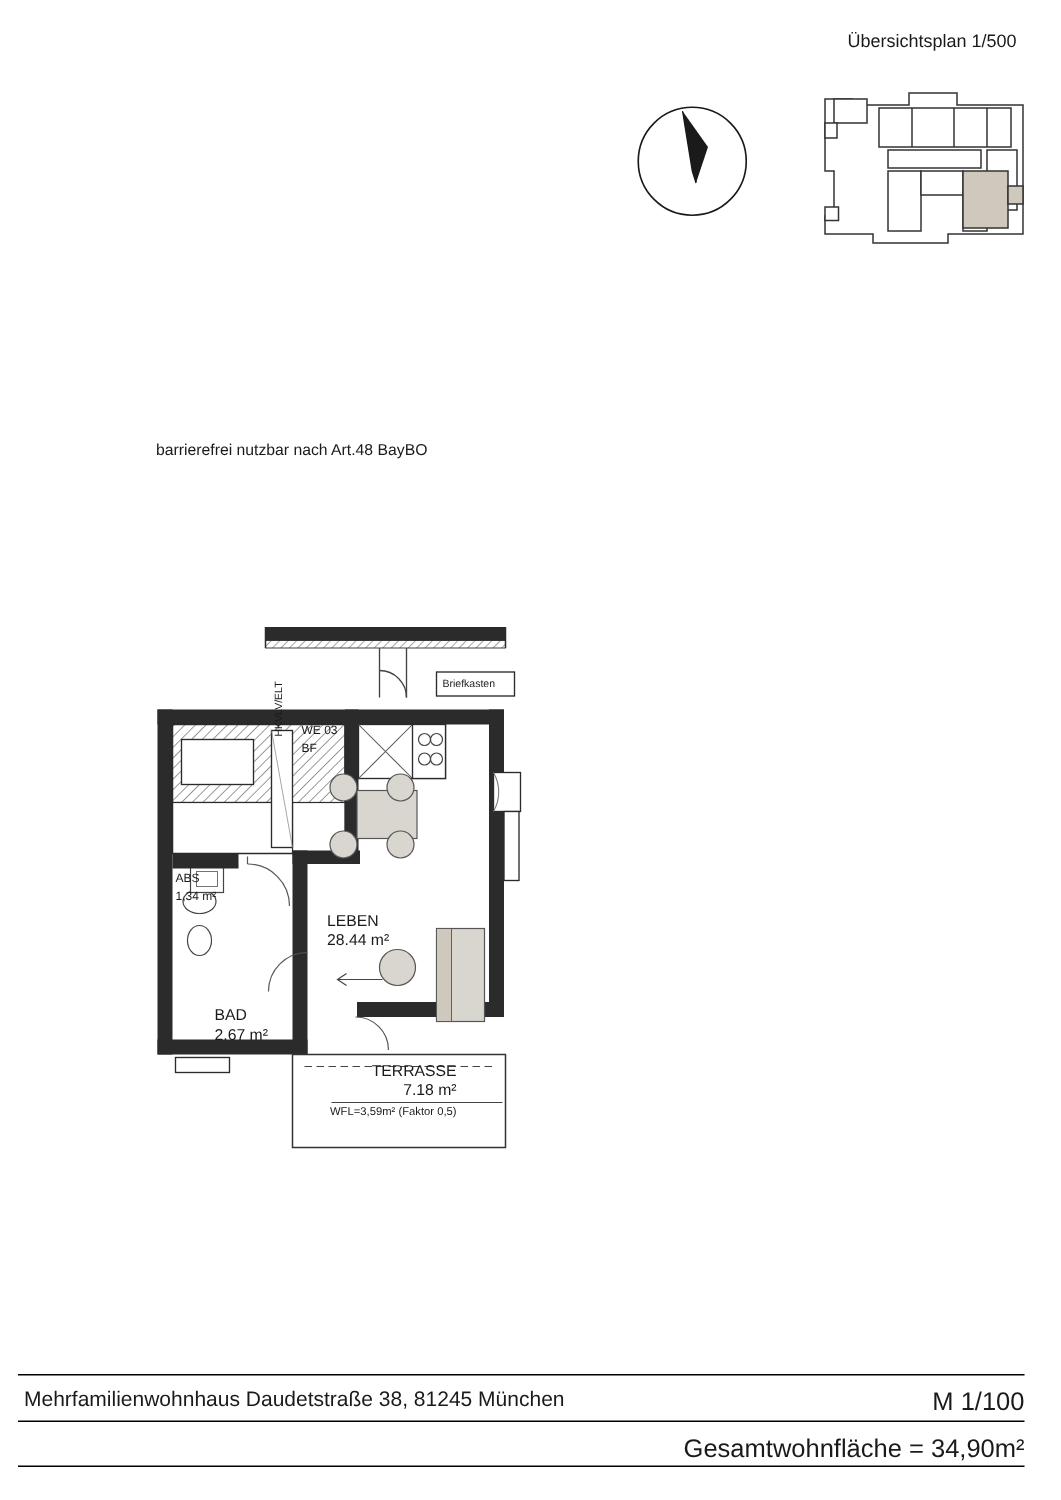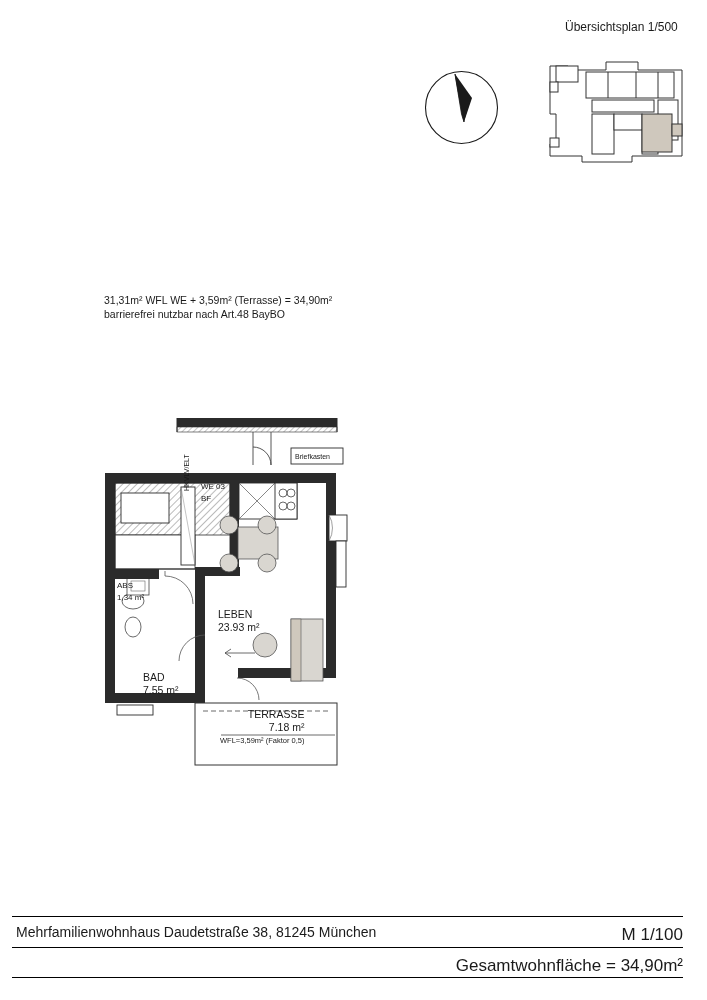--- a/index.html
+++ b/index.html
@@ -117,21 +117,20 @@
       </g>
 
       <g>
         <rect x="96" y="62" width="30" height="38" fill="#cfc8bd" stroke="#333" stroke-width="1"></rect>
         <rect x="126" y="72" width="10" height="12" fill="#cfc8bd" stroke="#333" stroke-width="1"></rect>
       </g>
     </svg>
   </div>
 
   <div id="area-note">
-    <div>31,31m² WFL WE + 3,59m² (Terrasse) = 34,90m²</div>
     <div>barrierefrei nutzbar nach Art.48 BayBO</div>
   </div>
 
   <div id="floorplan">
     <svg width="490" height="390" viewBox="0 0 490 390">
       <defs>
         <pattern id="hatch" width="5" height="5" patternUnits="userSpaceOnUse" patternTransform="rotate(45)">
           <rect width="5" height="5" fill="#ffffff"></rect>
           <line x1="0" y1="0" x2="0" y2="5" stroke="#555" stroke-width="0.8"></line>
         </pattern>
@@ -274,26 +273,26 @@
 
     <div class="plan-label" style="top:86px; left:86px; font-size:7px; transform: rotate(-90deg); transform-origin: left top;">HKVLV/ELT</div>
 
     <div class="plan-label" style="top:175px; left:22px; font-size:8px;">
       <div>ABS</div>
       <div>1,34 m²</div>
     </div>
 
     <div class="plan-label" style="top:203px; left:123px; font-size:10.5px; line-height:13px;">
       <div>LEBEN</div>
-      <div>23.93 m²</div>
+      <div>28.44 m²</div>
     </div>
 
     <div class="plan-label" style="top:266px; left:48px; font-size:10.5px; line-height:13px;">
       <div>BAD</div>
-      <div>7.55 m²</div>
+      <div>2.67 m²</div>
     </div>
 
     <div class="plan-label" style="top:303px; left:125px; font-size:10.5px; line-height:13px;text-align:right;">
       <div>TERRASSE</div>
       <div>7.18 m²</div>
       <div style="font-size:7.5px">WFL=3,59m² (Faktor 0,5)</div>
     </div>
   </div>
 
   <div id="footer">

